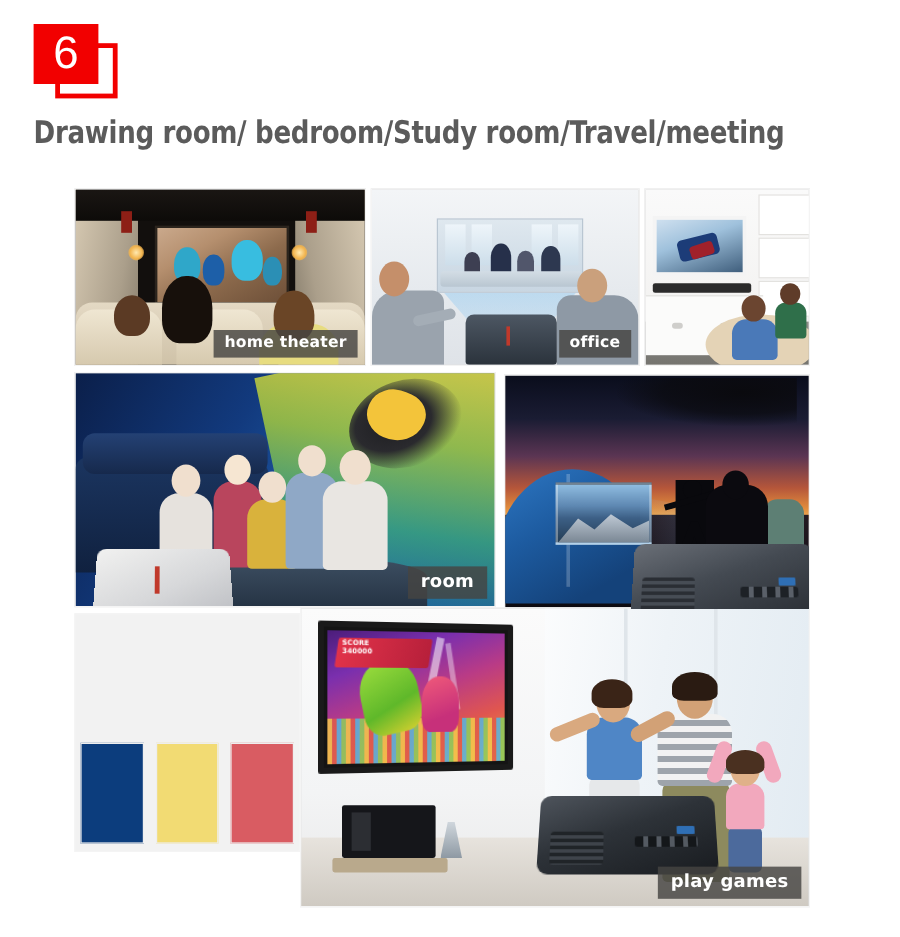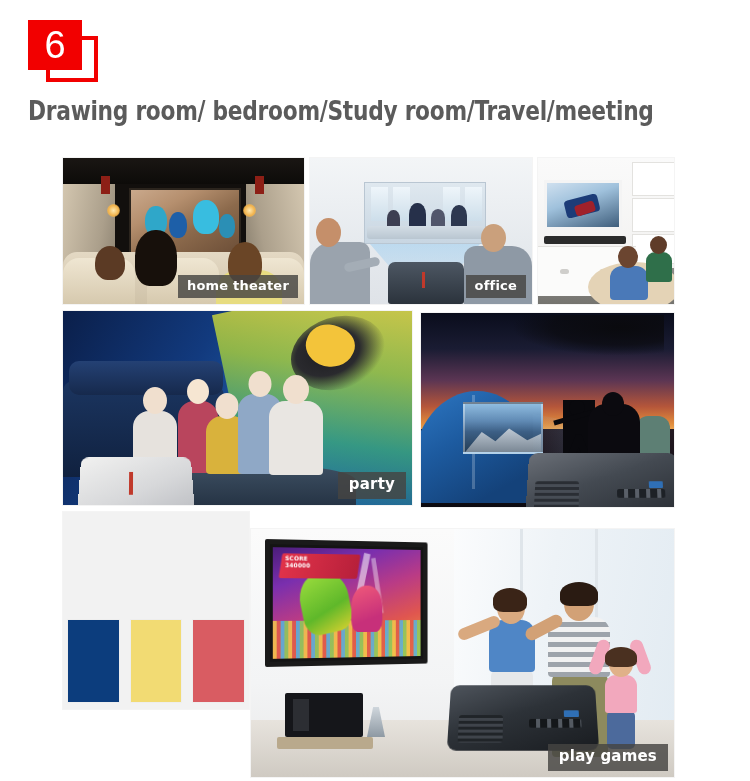--- a/index.html
+++ b/index.html
@@ -117,21 +117,21 @@
   }
   .cap.lg { font-size: 15px; padding: 5px 11px 6px 11px; }
 
   
   .p-theater  { left: 62px;  top: 12px;  width: 243px; height: 148px; }
   .p-office   { left: 309px; top: 12px;  width: 224px; height: 148px; }
   .p-living   { left: 537px; top: 12px;  width: 138px; height: 148px; }
   .p-party    { left: 62px;  top: 165px; width: 351px; height: 196px; }
   .p-camping  { left: 420px; top: 167px; width: 255px; height: 196px; }
   .p-swatch   { left: 62px;  top: 366px; width: 188px; height: 199px; background:#f2f2f2; }
-  .p-games    { left: 250px; top: 383px; width: 425px; height: 250px; }
+  .p-games    { left: 250px; top: 361px; width: 425px; height: 250px; }
 
   
   .th-room { position:absolute; inset:0; background:#120f0d; }
   .th-sidewallL { position:absolute; left:0; top:0; width:52px; height:100%;
      background:linear-gradient(100deg,#cfc2ab 0%, #a79madd 60%, #8a7f6e 100%);
      background:linear-gradient(100deg,#d7cab3 0%,#ab9f8b 65%,#847a6a 100%);
      transform:skewY(9deg); transform-origin:left top; }
   .th-sidewallR { position:absolute; right:0; top:0; width:58px; height:100%;
      background:linear-gradient(260deg,#d7cab3 0%,#ab9f8b 65%,#7d7464 100%);
      transform:skewY(-9deg); transform-origin:right top; }
@@ -469,21 +469,21 @@
       <div class="pt-pp pt-d">
         <div class="b"></div>
         <div class="h"></div>
       </div>
       <div class="pt-pp pt-e">
         <div class="b"></div>
         <div class="h"></div>
       </div>
       <div class="pt-proj"></div>
     </div>
-    <div class="cap lg">party</div>
+    <div class="cap lg">room</div>
   </div>
 
   <div class="panel p-camping">
     <div class="scene">
       <div class="cp-sky"></div>
       <div class="cp-gnd"></div>
       <div class="cp-branch"></div>
       <div class="cp-tent">
         <div class="cp-tentseam"></div>
       </div>

